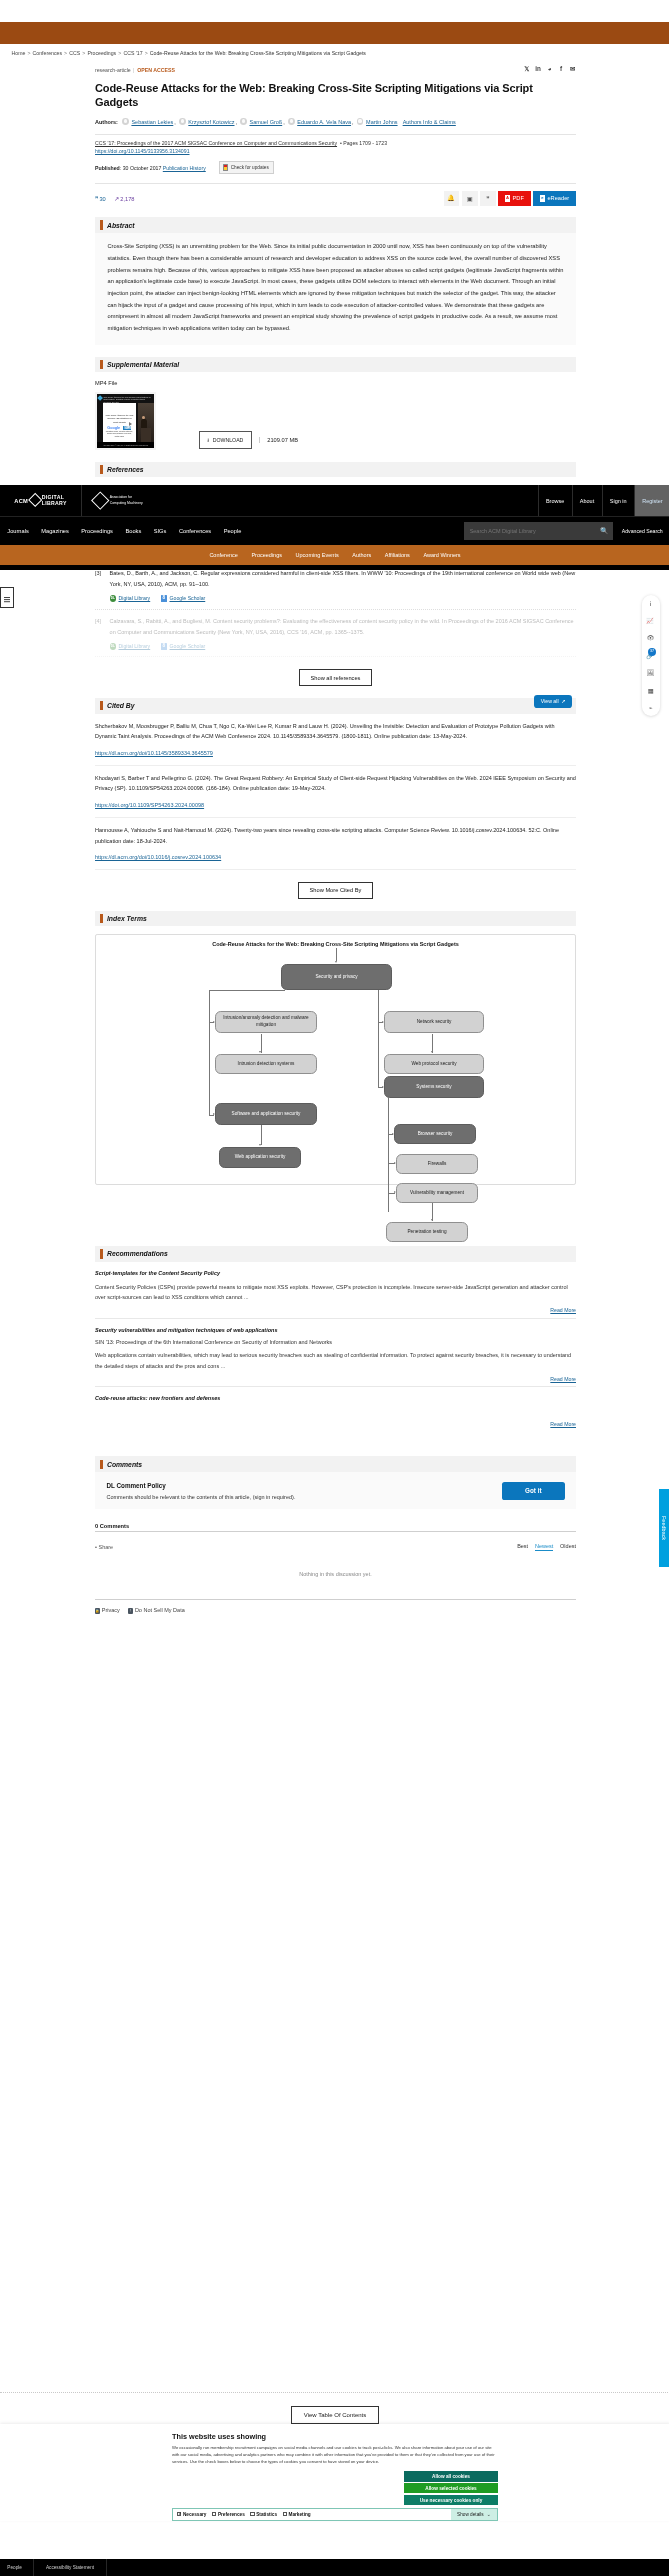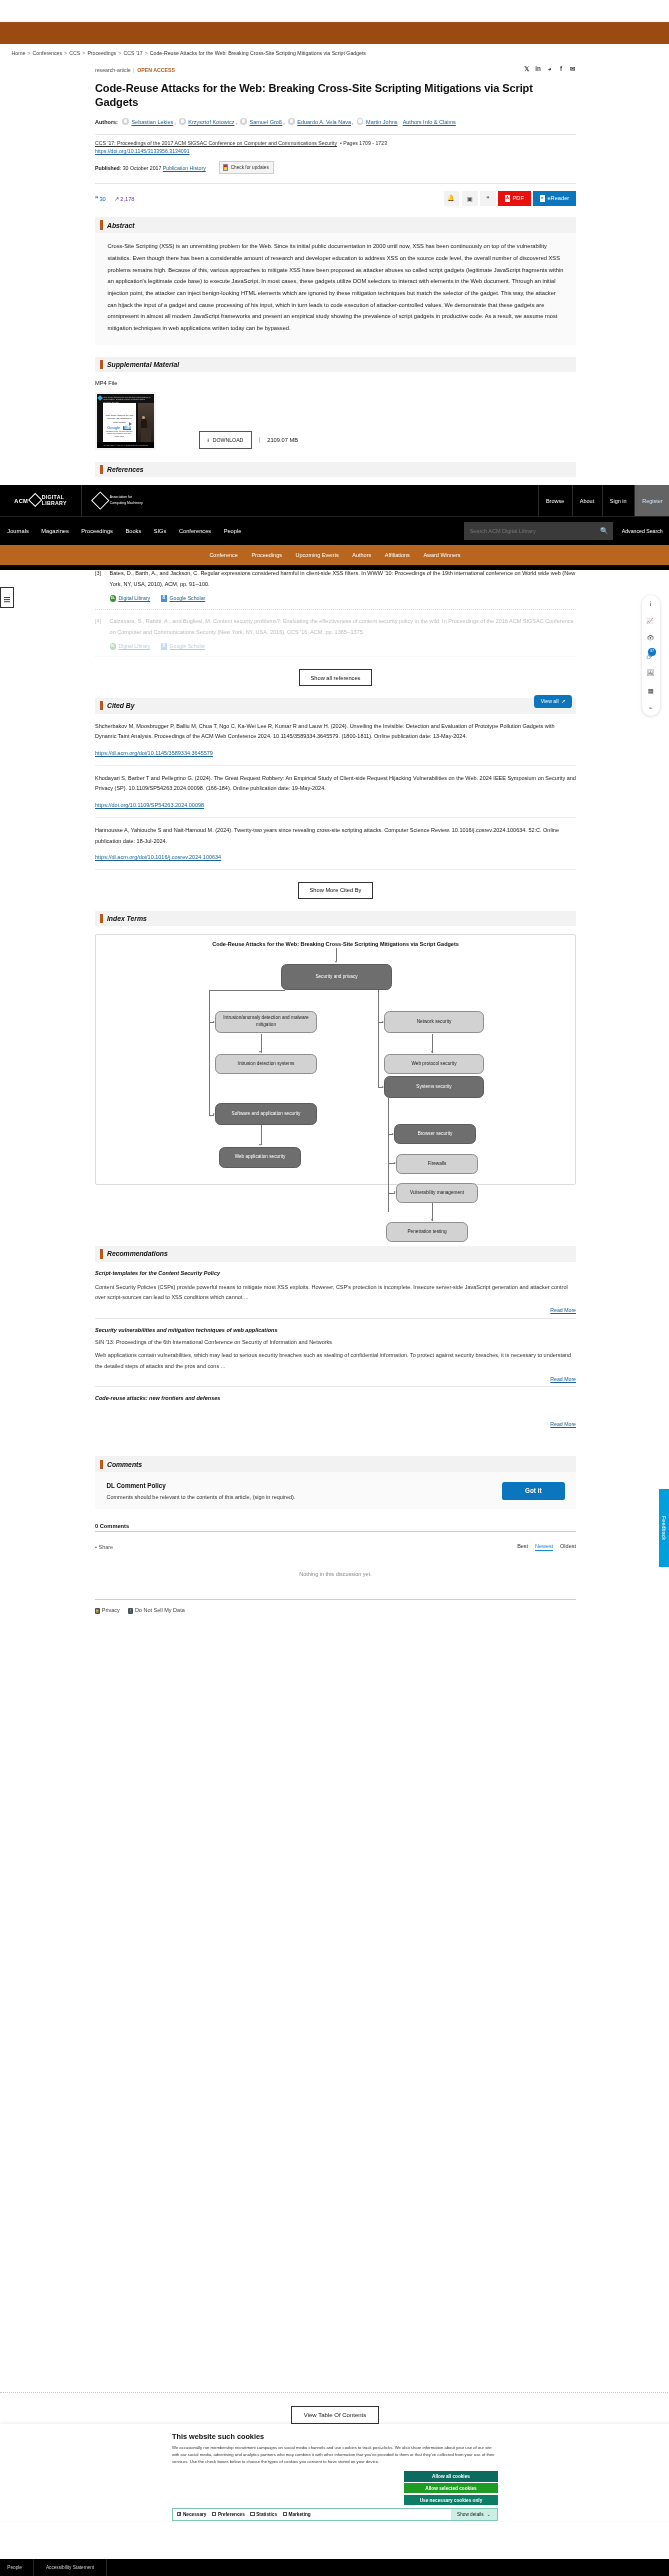--- a/index.html
+++ b/index.html
@@ -640,21 +640,21 @@
   <div class="ri">🖼</div>
   <div class="ri">▦</div>
   <div class="ri">⌁</div>
 </div>
 
 <div class="feedback">
   <span>Feedback</span>
 </div>
 
 <div class="cookie">
-  <h3>This website such cookies</h3>
+  <h3>This website uses showing</h3>
   <p>We occasionally run membership recruitment campaigns on social media channels and use cookies to track post-clicks. We also share information about your use of our site with our social media, advertising and analytics partners who may combine it with other information that you've provided to them or that they've collected from your use of their services. Use the check boxes below to choose the types of cookies you consent to have stored on your device.</p>
   <div class="ck-btns">
     <div class="b b-all">Allow all cookies</div>
     <div class="b b-sel">Allow selected cookies</div>
     <div class="b b-nec">Use necessary cookies only</div>
   </div>
   <div class="ck-foot">
     <div class="chks">
       <span><span class="cb on"></span><span>Necessary</span></span>
       <span><span class="cb"></span><span>Preferences</span></span>

